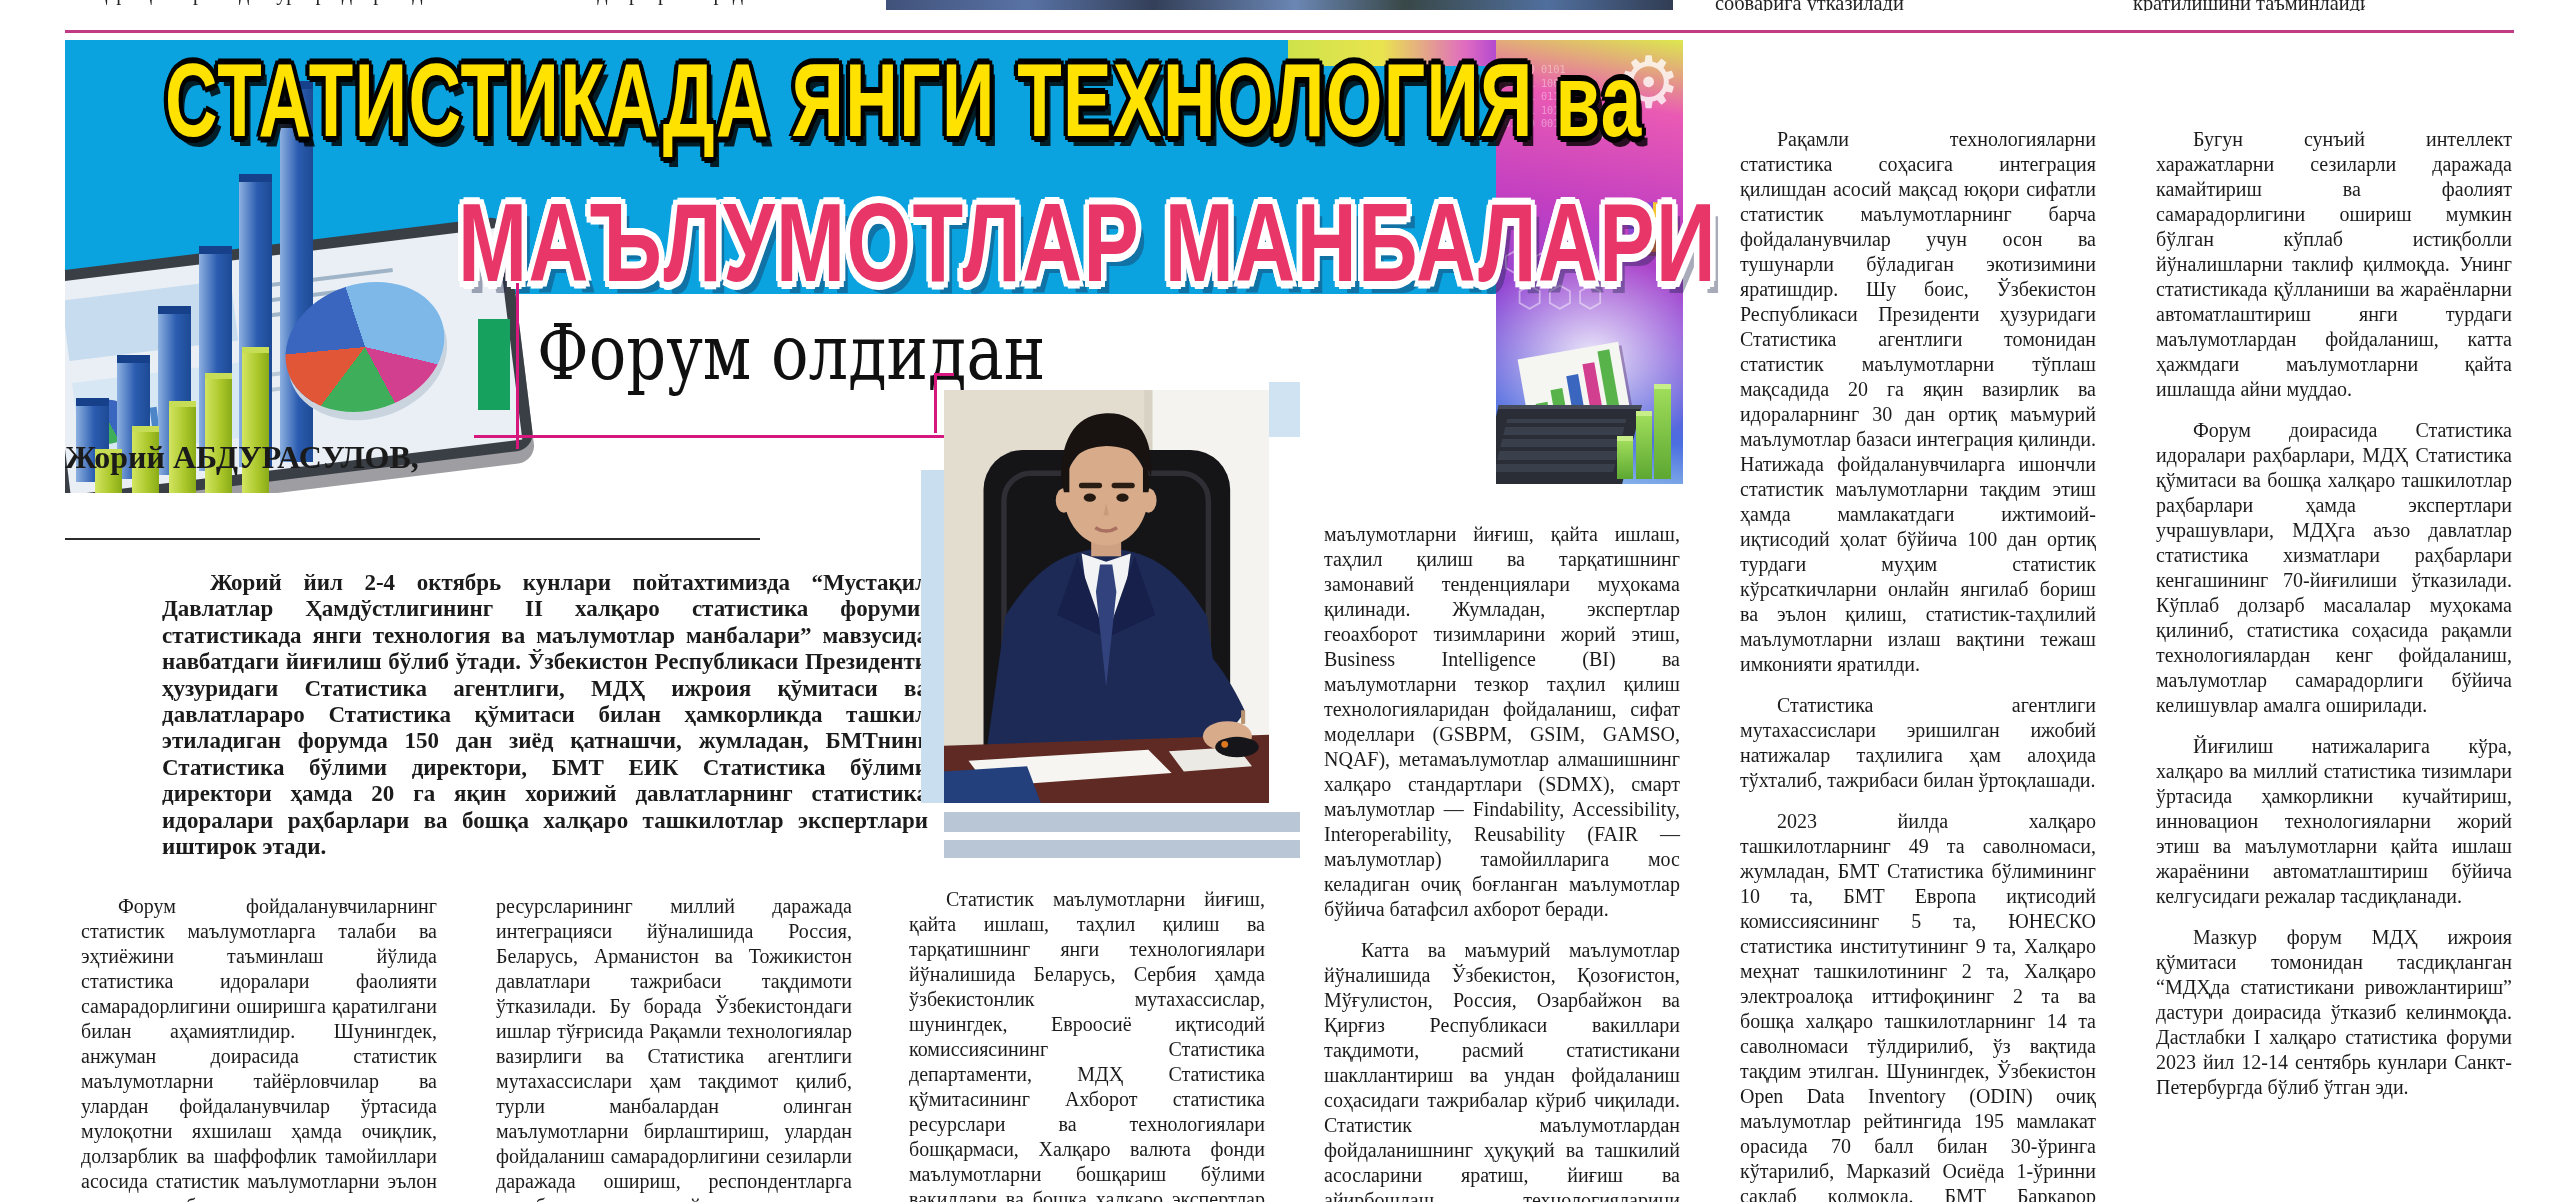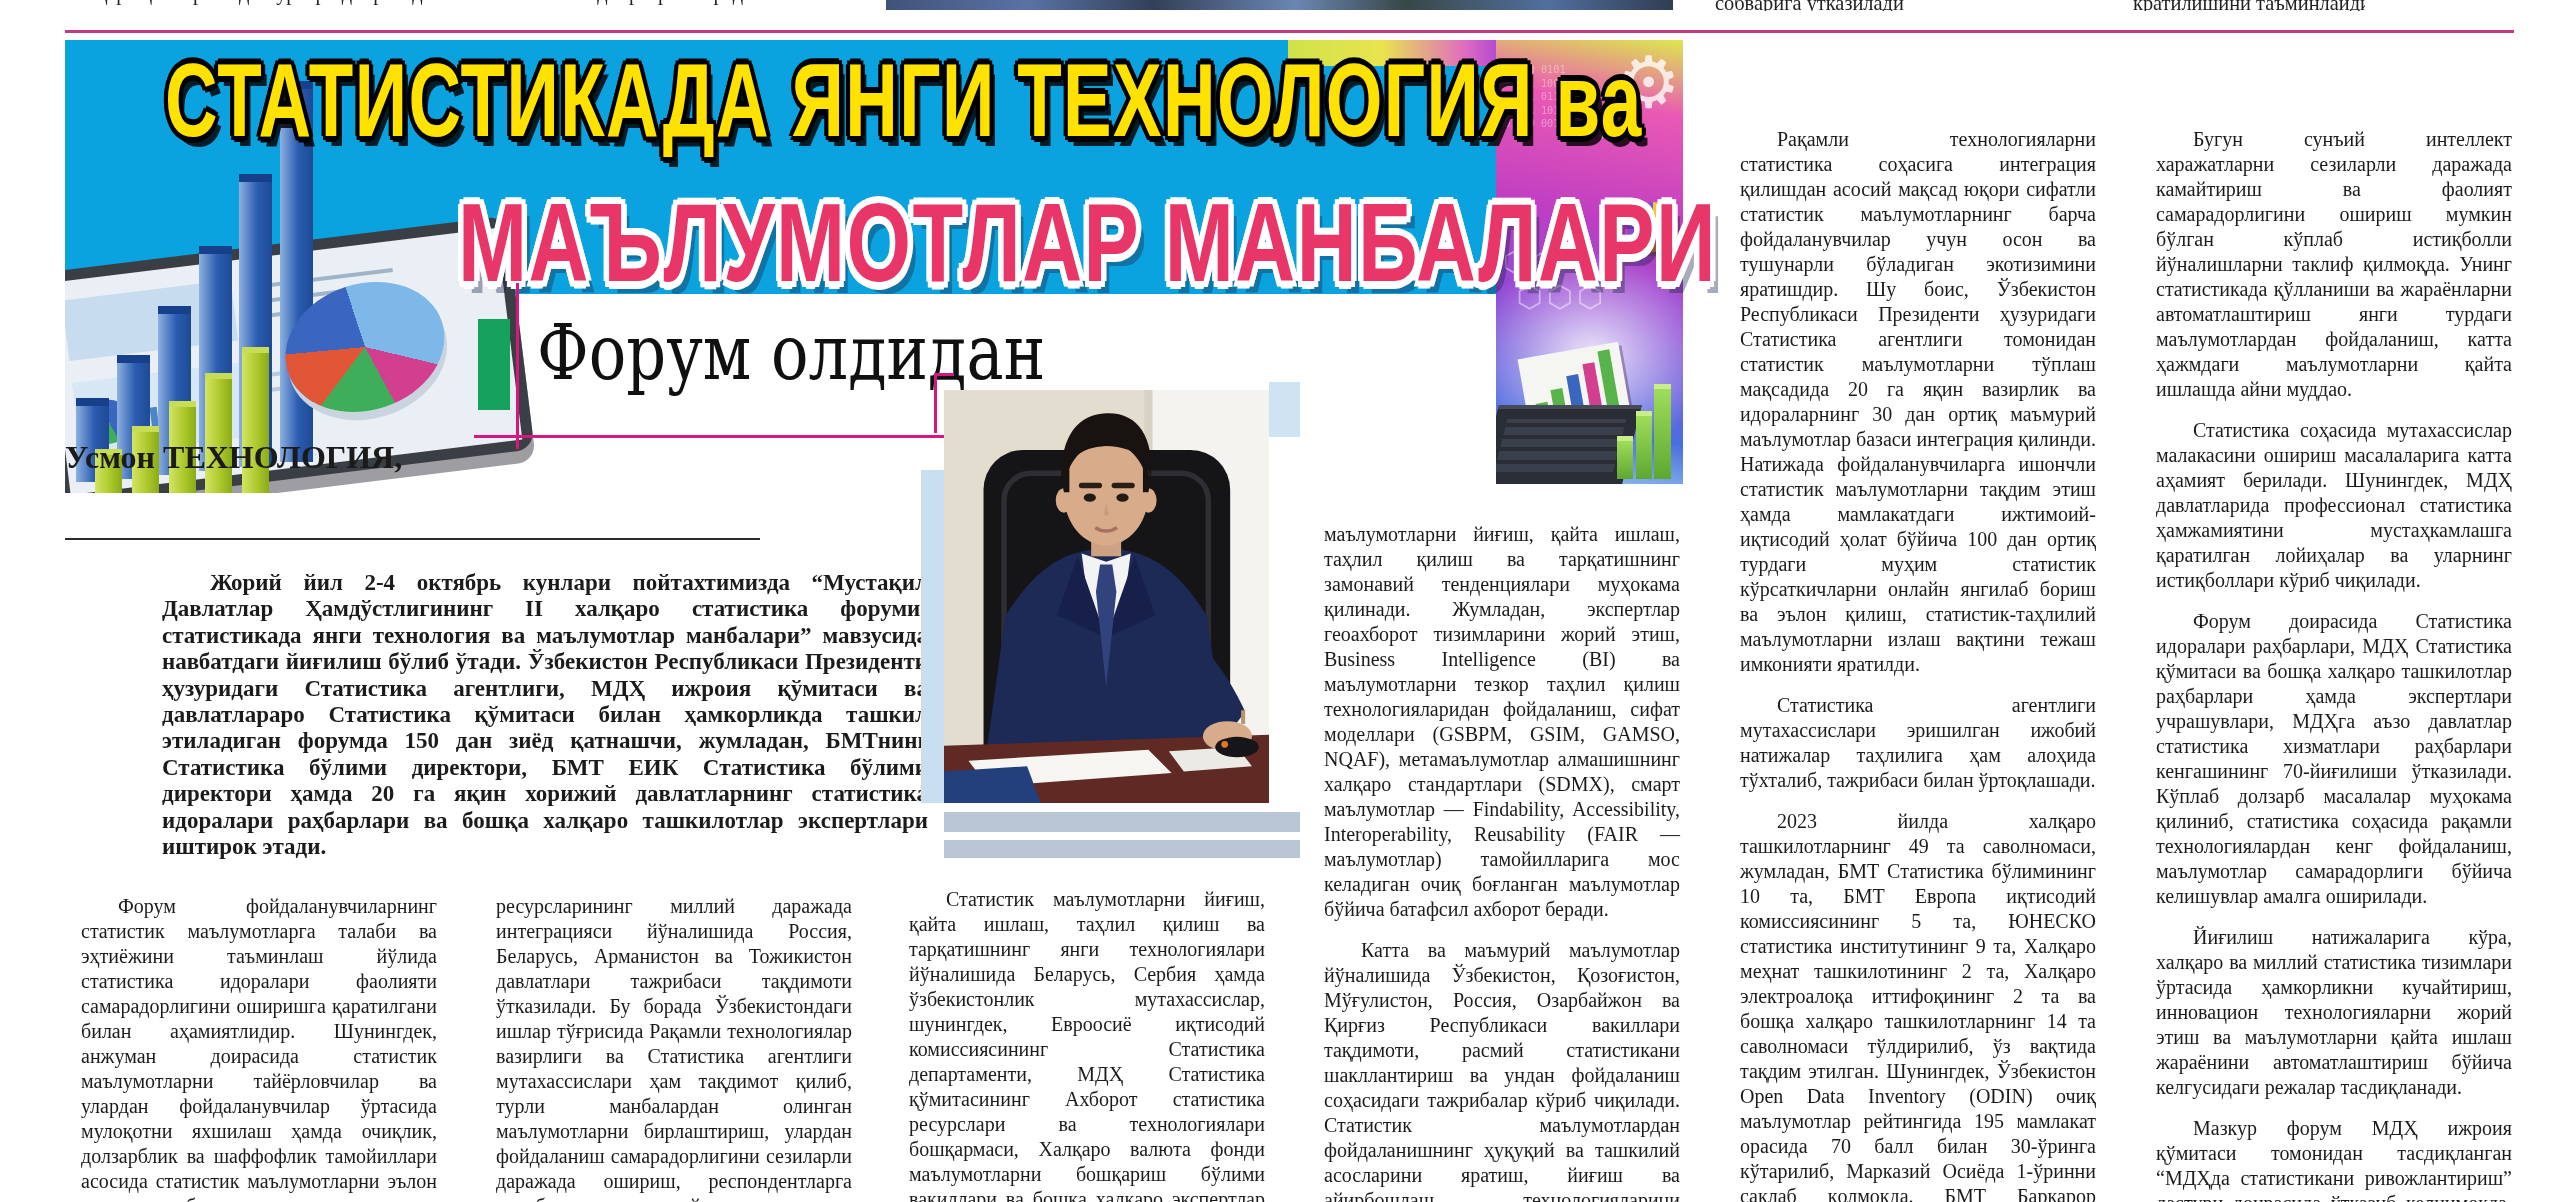--- a/index.html
+++ b/index.html
@@ -171,21 +171,21 @@
 
   <div id="title1">СТАТИСТИКАДА ЯНГИ ТЕХНОЛОГИЯ ва</div>
   <div id="title2">МАЪЛУМОТЛАР МАНБАЛАРИ</div>
 
   <div id="kicker-green"></div>
   <div id="kicker-vline"></div>
   <div id="kicker-hline"></div>
   <div id="kicker">Форум олдидан</div>
 
   <div id="byline">
-    <div>Усмон ТЕХНОЛОГИЯ,</div>
+    <div>Жорий АБДУРАСУЛОВ,</div>
   </div>
   <div id="byline-rule"></div>
 
   <div id="lead">Жорий йил 2-4 октябрь кунлари пойтахтимизда “Мустақил Давлатлар Ҳамдўстлигининг II халқаро статистика форуми: статистикада янги технология ва маълумотлар манбалари” мавзусида навбатдаги йиғилиш бўлиб ўтади. Ўзбекистон Республикаси Президенти ҳузуридаги Статистика агентлиги, МДҲ ижроия қўмитаси ва давлатлараро Статистика қўмитаси билан ҳамкорликда ташкил этиладиган форумда 150 дан зиёд қатнашчи, жумладан, БМТнинг Статистика бўлими директори, БМТ ЕИК Статистика бўлими директори ҳамда 20 га яқин хорижий давлатларнинг статистика идоралари раҳбарлари ва бошқа халқаро ташкилотлар экспертлари иштирок этади.</div>
 
   <div id="photo-mag-corner-h"></div>
   <div id="photo-mag-corner-v"></div>
   <div id="photo-frame-left"></div>
   <div id="photo-corner"></div>
   <div id="photo">
@@ -244,20 +244,19 @@
     <p class="cont">маълумотларни йиғиш, қайта ишлаш, таҳлил қилиш ва тарқатишнинг замонавий тенденциялари муҳокама қилинади. Жумладан, экспертлар геоахборот тизимларини жорий этиш, Business Intelligence (BI) ва маълумотларни тезкор таҳлил қилиш технологияларидан фойдаланиш, сифат моделлари (GSBPM, GSIM, GAMSO, NQAF), метамаълумотлар алмашишнинг халқаро стандартлари (SDMX), смарт маълумотлар — Findability, Accessibility, Interoperability, Reusability (FAIR — маълумотлар) тамойилларига мос келадиган очиқ боғланган маълумотлар бўйича батафсил ахборот беради.</p>
     <p>Катта ва маъмурий маълумотлар йўналишида Ўзбекистон, Қозоғистон, Мўғулистон, Россия, Озарбайжон ва Қирғиз Республикаси вакиллари тақдимоти, расмий статистикани шакллантириш ва ундан фойдаланиш соҳасидаги тажрибалар кўриб чиқилади. Статистик маълумотлардан фойдаланишнинг ҳуқуқий ва ташкилий асосларини яратиш, йиғиш ва айирбошлаш технологияларини самарали қўллаш борасида тажриба алмашилади. Шунингдек, аҳолини рўйхатга олишнинг 2030 раундига тайёргарлик кўриш ҳамда уни регистр ва бошқа маълумотлар манбалари асосида ўтказиш кабилар муҳокама қилинади.</p>
   </div>
   <div class="col" id="col5">
     <p>Рақамли технологияларни статистика соҳасига интеграция қилишдан асосий мақсад юқори сифатли статистик маълумотларнинг барча фойдаланувчилар учун осон ва тушунарли бўладиган экотизимини яратишдир. Шу боис, Ўзбекистон Республикаси Президенти ҳузуридаги Статистика агентлиги томонидан статистик маълумотларни тўплаш мақсадида 20 га яқин вазирлик ва идораларнинг 30 дан ортиқ маъмурий маълумотлар базаси интеграция қилинди. Натижада фойдаланувчиларга ишончли статистик маълумотларни тақдим этиш ҳамда мамлакатдаги ижтимоий-иқтисодий ҳолат бўйича 100 дан ортиқ турдаги муҳим статистик кўрсаткичларни онлайн янгилаб бориш ва эълон қилиш, статистик-таҳлилий маълумотларни излаш вақтини тежаш имконияти яратилди.</p>
     <p>Статистика агентлиги мутахассислари эришилган ижобий натижалар таҳлилига ҳам алоҳида тўхталиб, тажрибаси билан ўртоқлашади.</p>
     <p>2023 йилда халқаро ташкилотларнинг 49 та саволномаси, жумладан, БМТ Статистика бўлимининг 10 та, БМТ Европа иқтисодий комиссиясининг 5 та, ЮНЕСКО статистика институтининг 9 та, Халқаро меҳнат ташкилотининг 2 та, Халқаро электроалоқа иттифоқининг 2 та ва бошқа халқаро ташкилотларнинг 14 та саволномаси тўлдирилиб, ўз вақтида тақдим этилган. Шунингдек, Ўзбекистон Open Data Inventory (ODIN) очиқ маълумотлар рейтингида 195 мамлакат орасида 70 балл билан 30-ўринга кўтарилиб, Марказий Осиёда 1-ўринни сақлаб қолмоқда. БМТ Барқарор ривожланиш ечимлари тармоғи ва халқаро экспертлар томонидан эълон қилинган БРМ рейтингида 71,1 индекс билан 166 мамлакат орасида 69-ўринни эгаллагани, Open Data Watch ташкилотининг сўнгги ҳисоботида “Очиқ гендер маълумотлари индекси”да 69,7 балл тўплаган ҳолда жаҳондаги энг яхши 20 мамлакат орасидан жой олгани, БМТ Статистика бўлимининг расмий веб-саҳифасида Барқарор ривожланиш мақсадлари бўйича энг илғор тажрибага эга 87 давлат қаторига киритилгани ҳам диққатга сазовор.</p>
   </div>
   <div class="col" id="col6">
     <p>Бугун сунъий интеллект харажатларни сезиларли даражада камайтириш ва фаолият самарадорлигини ошириш мумкин бўлган кўплаб истиқболли йўналишларни таклиф қилмоқда. Унинг статистикада қўлланиши ва жараёнларни автоматлаштириш янги турдаги маълумотлардан фойдаланиш, катта ҳажмдаги маълумотларни қайта ишлашда айни муддао.</p>
-    <p>Статистика соҳасида мутахассислар малакасини ошириш масалаларига катта аҳамият берилади. Шунингдек, МДҲ давлатларида профессионал статистика ҳамжамиятини мустаҳкамлашга қаратилган лойиҳалар ва уларнинг истиқболлари кўриб чиқилади.</p>
     <p>Форум доирасида Статистика идоралари раҳбарлари, МДҲ Статистика қўмитаси ва бошқа халқаро ташкилотлар раҳбарлари ҳамда экспертлари учрашувлари, МДҲга аъзо давлатлар статистика хизматлари раҳбарлари кенгашининг 70-йиғилиши ўтказилади. Кўплаб долзарб масалалар муҳокама қилиниб, статистика соҳасида рақамли технологиялардан кенг фойдаланиш, маълумотлар самарадорлиги бўйича келишувлар амалга оширилади.</p>
     <p>Йиғилиш натижаларига кўра, халқаро ва миллий статистика тизимлари ўртасида ҳамкорликни кучайтириш, инновацион технологияларни жорий этиш ва маълумотларни қайта ишлаш жараёнини автоматлаштириш бўйича келгусидаги режалар тасдиқланади.</p>
     <p>Мазкур форум МДҲ ижроия қўмитаси томонидан тасдиқланган “МДҲда статистикани ривожлантириш” дастури доирасида ўтказиб келинмоқда. Дастлабки I халқаро статистика форуми 2023 йил 12-14 сентябрь кунлари Санкт-Петербургда бўлиб ўтган эди.</p>
   </div>
 
 </div>
 
 
 </body></html>

